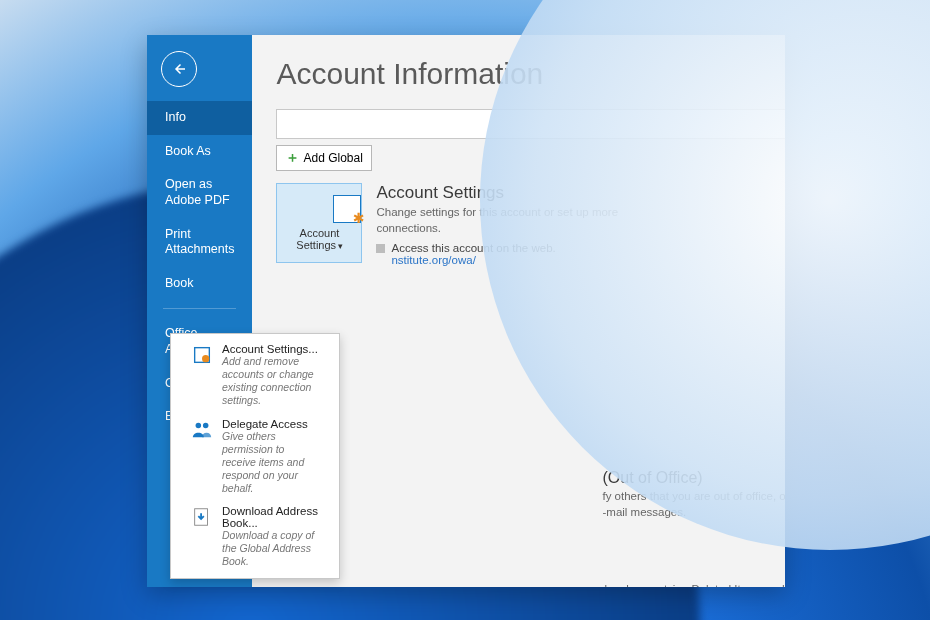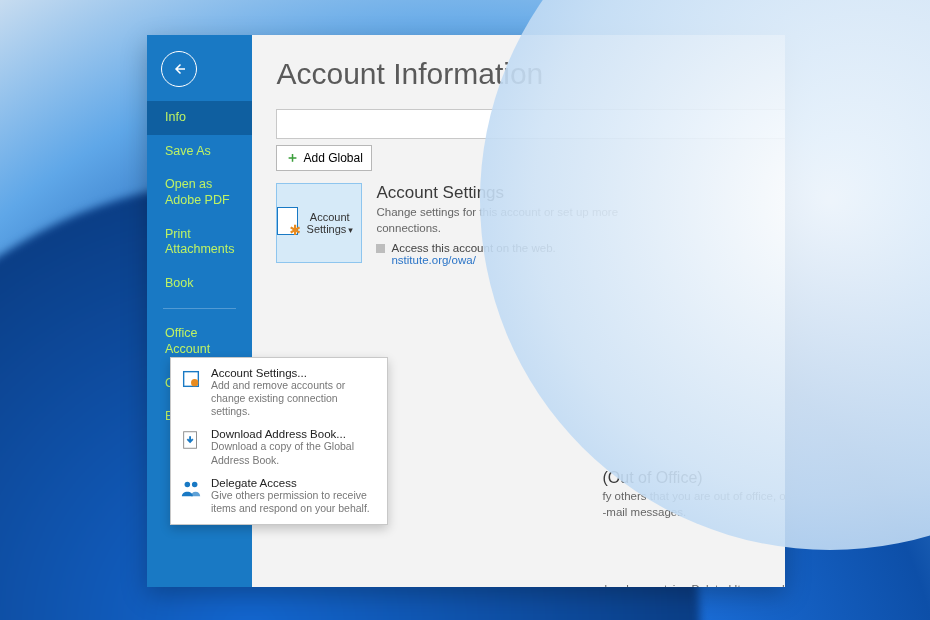--- a/index.html
+++ b/index.html
@@ -13,70 +13,70 @@
   content:""; position:absolute; border-radius:50%;
 }
 .wallpaper::before { width:900px; height:900px; left:-200px; top:180px; background:radial-gradient(circle, #1366cf 0%, #0b3e86 70%); filter:blur(4px);}
 .wallpaper::after { width:700px; height:700px; right:-250px; top:-150px; background:radial-gradient(circle, #fff 0%, #cfe3f6 60%, #9ec6ee 100%); opacity:.9;}
 .win {
   position:absolute; left:147px; top:35px; width:638px; height:552px;
   background:#fff; box-shadow:0 8px 24px rgba(0,0,0,.25);
   display:flex; overflow:hidden;
 }
 
-.sidebar { width:151px; background:#1979c4; color:#bef264; display:flex; flex-direction:column; }
+.sidebar { width:151px; background:#1979c4; color:#ffffff; display:flex; flex-direction:column; }
 .back-btn { width:36px; height:36px; border:1.5px solid #fff; border-radius:50%; margin:16px 0 14px 14px; display:flex; align-items:center; justify-content:center; cursor:pointer; }
 .back-btn svg { stroke:#fff; }
 .side-item { padding:9px 18px; font-size:12.5px; cursor:pointer; line-height:1.25; }
 .side-item.active { background:#0f5fa0; }
 .side-divider { height:1px; background:rgba(255,255,255,.25); margin:8px 16px; }
 
 .main { flex:1; background:#f3f3f3; padding:0; position:relative; }
 .page-title { font-size:30px; font-weight:300; color:#5a5a5a; margin:22px 0 18px 24px; }
 .acct-box { margin-left:24px; width:600px; height:30px; background:#fff; border:1px solid #c8c8c8; }
 .add-row { margin:6px 0 0 24px; display:flex; align-items:center; }
 .btn-outline { background:#fff; border:1px solid #b7b7b7; padding:3px 8px; font-size:12px; display:flex; align-items:center; gap:4px; cursor:pointer; }
 .plus { color:#3b9e3b; font-weight:bold; font-size:14px; }
 .section { margin:12px 0 0 24px; display:flex; gap:14px; }
-.tile { width:86px; height:80px; background:#d6eaf8; border:1px solid #8ec5ee; display:flex; flex-direction:row; align-items:center; justify-content:center; font-size:11px; color:#333; text-align:center; cursor:pointer; position:relative; }
+.tile { width:86px; height:80px; background:#d6eaf8; border:1px solid #8ec5ee; display:flex; flex-direction:column; align-items:flex-end; justify-content:center; font-size:11px; color:#333; text-align:center; cursor:pointer; position:relative; }
 .tile .caret { font-size:9px; margin-left:2px; }
 .tile-icon { width:28px; height:28px; margin-bottom:4px; border:1.5px solid #1979c4; position:relative; background:#fff; }
 .tile-icon::after { content:"✱"; font-size:14px; color:#e88b1f; position:absolute; right:-4px; bottom:-4px; }
 .sec-body { flex:1; }
 .sec-title { font-size:17px; color:#3a3a3a; margin-bottom:2px; }
 .sec-desc { font-size:11.5px; color:#666; line-height:1.35; max-width:300px; }
 .sec-sub { margin-top:6px; font-size:11.5px; color:#444; display:flex; align-items:center; gap:6px; }
 .square { width:9px; height:9px; background:#bdbdbd; display:inline-block; }
 .link-text { color:#2a74c7; font-size:11.5px; margin-left:15px; }
 
-.menu { position:absolute; left:170px; top:333px; width:218px; background:#fff; border:1px solid #c8c8c8; box-shadow:0 4px 10px rgba(0,0,0,.2); z-index:10; padding:4px 0;margin-top:24px; }
+.menu { position:absolute; left:170px; top:333px; width:170px; background:#fff; border:1px solid #c8c8c8; box-shadow:0 4px 10px rgba(0,0,0,.2); z-index:10; padding:4px 11px; }
 .menu-item { display:flex; gap:8px; padding:5px 8px; cursor:pointer; }
 .menu-icon { width:24px; height:24px; flex-shrink:0; display:flex; align-items:center; justify-content:center; }
 .menu-text { flex:1; }
 .menu-title { font-size:11.5px; color:#222; }
-.menu-desc { font-size:10.5px; color:#777; line-height:1.25; }
+.menu-desc { font-size:10.5px; color:#777; line-height:1.25;font-style:italic; }
 
 .ooo { position:absolute; left:280px; top:434px; }
 .ooo .sec-title { font-size:16px; margin-left:70px;}
 .ooo .sec-desc { margin-left:70px; max-width:330px;}
 .mailbox-line { position:absolute; left:352px; top:548px; font-size:11.5px; color:#666; }
 </style>
 </head>
 <body class="wallpaper">
 
 <div class="win">
 
   <div class="sidebar">
     <div class="back-btn">
       <svg width="18" height="18" viewBox="0 0 24 24" fill="none" stroke-width="2">
           <path d="M14 6l-6 6 6 6M8 12h12"></path>
         </svg>
     </div>
     <div class="side-item active">Info</div>
-    <div class="side-item">Save As</div>
+    <div class="side-item">Book As</div>
     <div class="side-item">Open as Adobe PDF</div>
     <div class="side-item">Print Attachments</div>
     <div class="side-item">Book</div>
     <div class="side-divider"></div>
     <div class="side-item">Office Account</div>
     <div class="side-item">Options</div>
     <div class="side-item">Exit</div>
   </div>
 
   <div class="main">
@@ -123,37 +123,37 @@
           <circle cx="16" cy="16" r="4" fill="#e88b1f"></circle>
         </svg>
     </div>
     <div class="menu-text">
       <div class="menu-title">Account Settings...</div>
       <div class="menu-desc">Add and remove accounts or change existing connection settings.</div>
     </div>
   </div>
   <div class="menu-item">
     <div class="menu-icon">
-      <svg width="22" height="22" viewBox="0 0 24 24">
-          <rect x="4" y="3" width="14" height="18" fill="#fff" stroke="#888"></rect>
-          <path d="M11 8v6m-3-3l3 3 3-3" stroke="#1979c4" stroke-width="2" fill="none"></path>
-        </svg>
-    </div>
-    <div class="menu-text">
-      <div class="menu-title">Download Address Book...</div>
-      <div class="menu-desc">Download a copy of the Global Address Book.</div>
-    </div>
-  </div>
-  <div class="menu-item">
-    <div class="menu-icon">
       <svg width="22" height="22" viewBox="0 0 24 24" fill="#1979c4">
           <circle cx="8" cy="7" r="3"></circle>
           <circle cx="16" cy="7" r="3"></circle>
           <path d="M2 20c0-3 2.5-5 6-5s6 2 6 5z"></path>
           <path d="M12 20c0-3 2-5 5-5s5 2 5 5z" opacity=".7"></path>
         </svg>
     </div>
     <div class="menu-text">
       <div class="menu-title">Delegate Access</div>
       <div class="menu-desc">Give others permission to receive items and respond on your behalf.</div>
     </div>
   </div>
+  <div class="menu-item">
+    <div class="menu-icon">
+      <svg width="22" height="22" viewBox="0 0 24 24">
+          <rect x="4" y="3" width="14" height="18" fill="#fff" stroke="#888"></rect>
+          <path d="M11 8v6m-3-3l3 3 3-3" stroke="#1979c4" stroke-width="2" fill="none"></path>
+        </svg>
+    </div>
+    <div class="menu-text">
+      <div class="menu-title">Download Address Book...</div>
+      <div class="menu-desc">Download a copy of the Global Address Book.</div>
+    </div>
+  </div>
 </div>
 
 </body></html>

